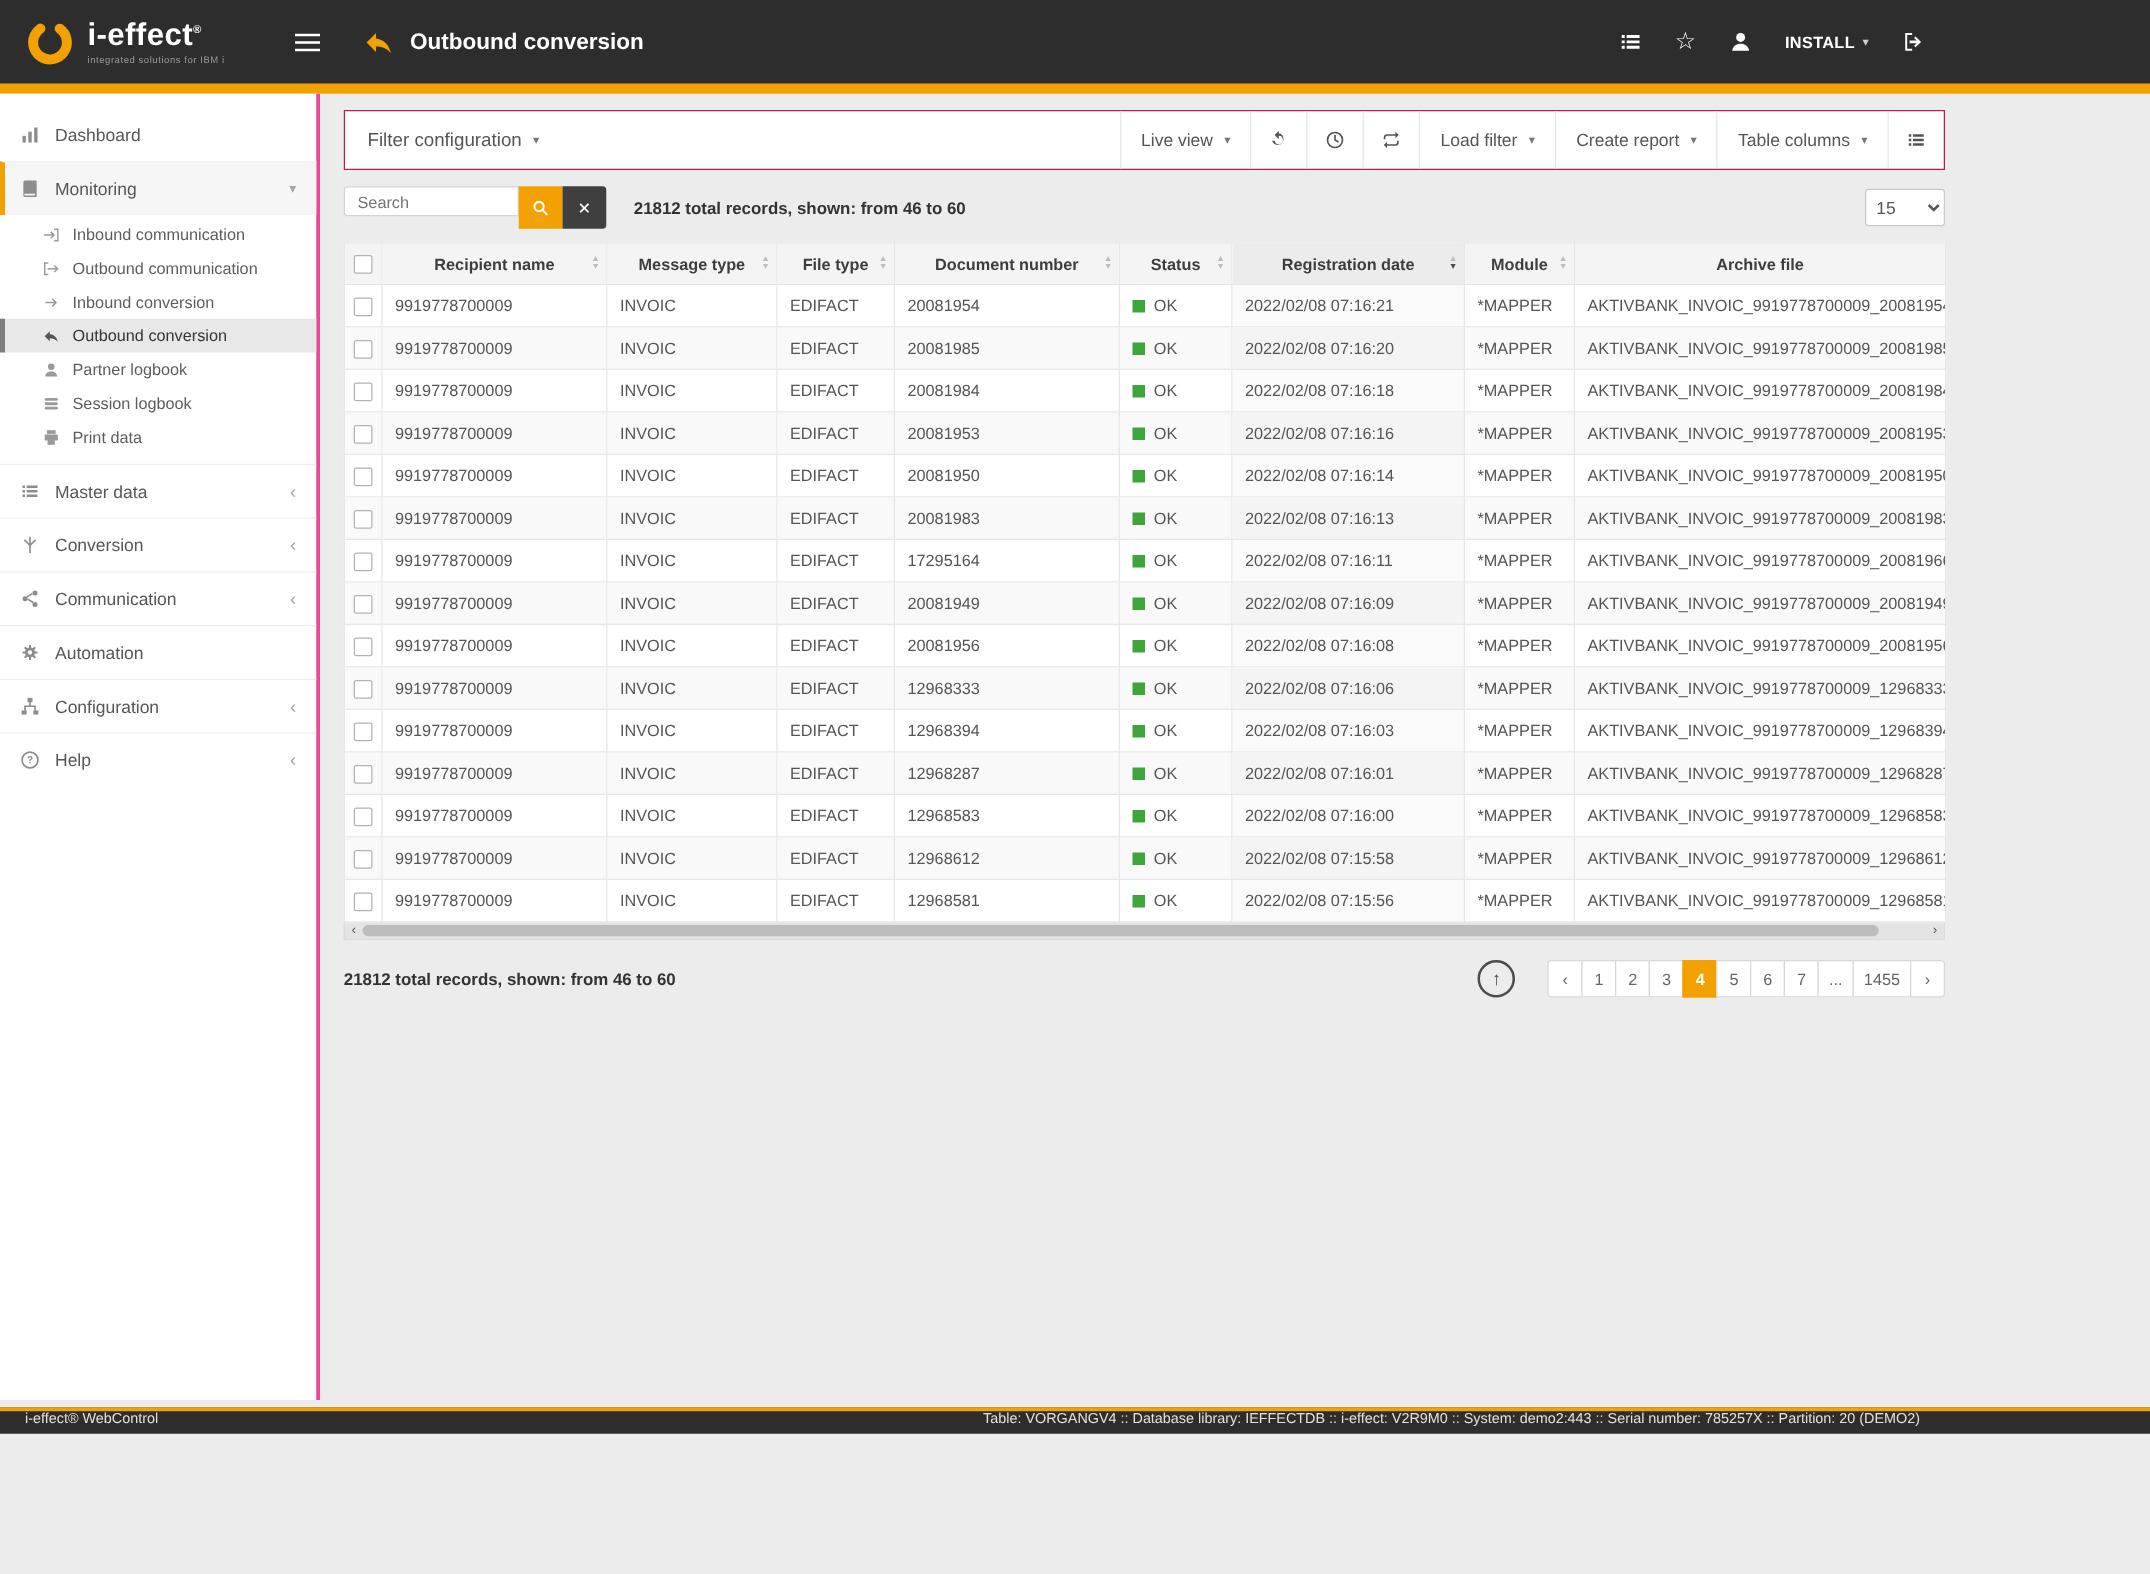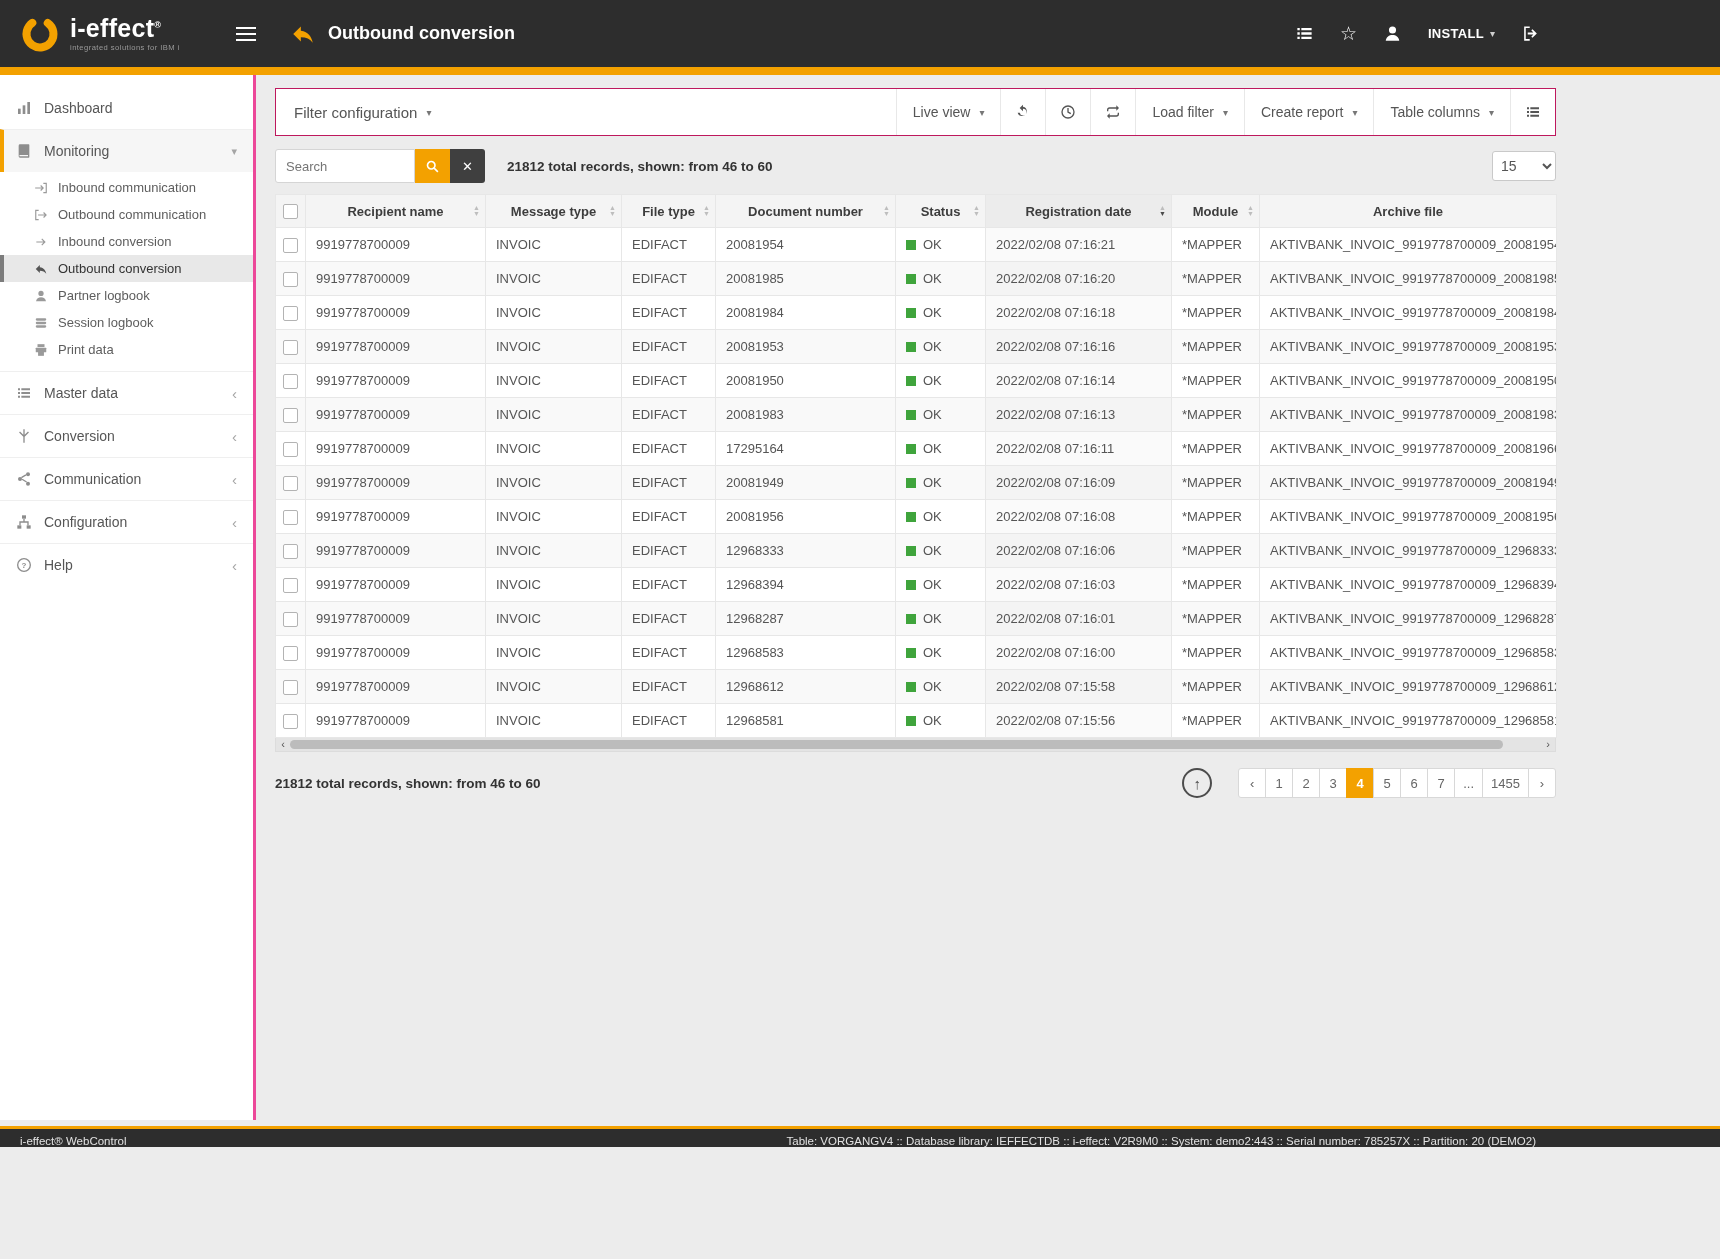--- a/index.html
+++ b/index.html
@@ -65,21 +65,21 @@
   .tbtn { display:flex; align-items:center; gap:9px; height:100%; padding:0 16px; background:none; border:none; border-left:1px solid #e8e8e8; color:#555; font-size:14px; font-family:inherit; cursor:pointer; }
   .tbtn svg { width:16px; height:16px; }
   .tbtn .caret { color:#777; }
   .tb-left { border-left:none; font-size:15px; padding:0 18px; }
   .tb-right { display:flex; height:100%; }
   .icon-only { padding:0 14px; }
 
   
   .search-row { display:flex; align-items:center; margin-top:13px; }
   .search-group { display:flex; }
-  .search-input { width:140px; height:34px; border:1px solid #d5d5d5; border-radius:3px 0 0 3px; padding:0 10px; font-size:13px; color:#555; font-family:inherit; outline:none; background:#fff; }
+  .search-input { width:140px; height:24px; border:1px solid #d5d5d5; border-radius:3px 0 0 3px; padding:0 10px; font-size:13px; color:#555; font-family:inherit; outline:none; background:#fff; }
   .search-btn { width:35px; height:34px; background:var(--accent); border:none; color:#fff; cursor:pointer; display:flex; align-items:center; justify-content:center; }
   .search-btn svg { width:15px; height:15px; }
   .clear-btn { width:35px; height:34px; background:#3f3f3f; border:none; color:#fff; cursor:pointer; font-size:13px; border-radius:0 3px 3px 0; }
   .records-summary { font-size:13.5px; font-weight:bold; color:#333; margin-left:22px; }
   .page-size-select { margin-left:auto; width:64px; height:30px; border:1px solid #c9c9c9; border-radius:3px; background:#fff; font-size:14px; color:#555; padding:0 4px; font-family:inherit; }
 
   
   .table-wrap { margin-top:11px; }
   table { border-collapse:collapse; table-layout:fixed; width:1281px; background:#fff; font-size:13px; color:#555; }
   th, td { border:1px solid #e7e7e7; padding:0 10px; height:34px; overflow:hidden; white-space:nowrap; text-align:left; }
@@ -105,21 +105,21 @@
   .to-top { margin-left:auto; width:30px; height:30px; border-radius:50%; border:2px solid #4c4c4c; background:transparent; color:#4c4c4c; font-size:15px; font-weight:bold; line-height:25px; cursor:pointer; padding:0; }
   .pagination { display:flex; margin-left:26px; }
   .page-btn { min-width:28px; height:30px; padding:0 8px; border:1px solid #d8d8d8; background:#fff; color:#666; font-size:13px; font-family:inherit; margin-left:-1px; cursor:pointer; }
   .pagination > .page-btn:first-child { border-radius:3px 0 0 3px; margin-left:0; }
   .pagination > .page-btn:last-child { border-radius:0 3px 3px 0; }
   .page-btn.active { background:var(--accent); border-color:var(--accent); color:#fff; font-weight:bold; }
   .pages { display:flex; }
 
   
   .bottom-bar { margin-top:6px; border-top:3px solid var(--accent); background:var(--header-bg); height:21px; }
-  .bottom-bar-inner { display:flex; justify-content:space-between; align-items:flex-end; height:100%; padding:0 20px; font-size:11.5px; color:#e2e2e2; }
+  .bottom-bar-inner { display:flex; justify-content:space-between; align-items:flex-start; height:100%; padding:0 20px; font-size:11.5px; color:#e2e2e2; }
 </style>
 </head>
 <body>
 
 <header class="topbar">
   <div class="topbar-inner shell">
     <div class="logo">
       <svg class="logo-mark" width="40" height="40" viewBox="0 0 40 40">
         <circle cx="20" cy="20" r="13.5" fill="none" stroke="#f3a100" stroke-width="8" stroke-dasharray="68 17" stroke-linecap="round" transform="rotate(-55 20 20)"></circle>
       </svg>
@@ -300,20 +300,35 @@
               <circle cx="6" cy="12" r="3"></circle>
               <circle cx="18" cy="19" r="3"></circle>
               <path d="M8.6 10.7l6.8-4-1-1.7-6.8 4zM8.6 13.3l6.8 4 1-1.7-6.8-4z"></path>
             </g>
           </svg>
         </span>
       <span>Communication</span>
       <span class="chev">‹</span>
     </div>
 
+    <div class="side-item">
+      <span class="sicon">
+          <svg viewBox="0 0 24 24">
+            <g fill="currentColor">
+              <rect x="10.8" y="3" width="2.4" height="18"></rect>
+              <rect x="10.8" y="3" width="2.4" height="18" transform="rotate(45 12 12)"></rect>
+              <rect x="10.8" y="3" width="2.4" height="18" transform="rotate(90 12 12)"></rect>
+              <rect x="10.8" y="3" width="2.4" height="18" transform="rotate(135 12 12)"></rect>
+              <circle cx="12" cy="12" r="6"></circle>
+            </g>
+            <circle cx="12" cy="12" r="2.6" fill="#fff"></circle>
+          </svg>
+        </span>
+      <span>Automation</span>
+    </div>
 
     <div class="side-item">
       <span class="sicon">
           <svg viewBox="0 0 24 24">
             <g fill="currentColor">
               <rect x="9" y="2" width="6" height="5"></rect>
               <rect x="2" y="17" width="6" height="5"></rect>
               <rect x="16" y="17" width="6" height="5"></rect>
               <path d="M11 7h2v4h6v6h-2v-4H7v4H5v-6h6z"></path>
             </g>

